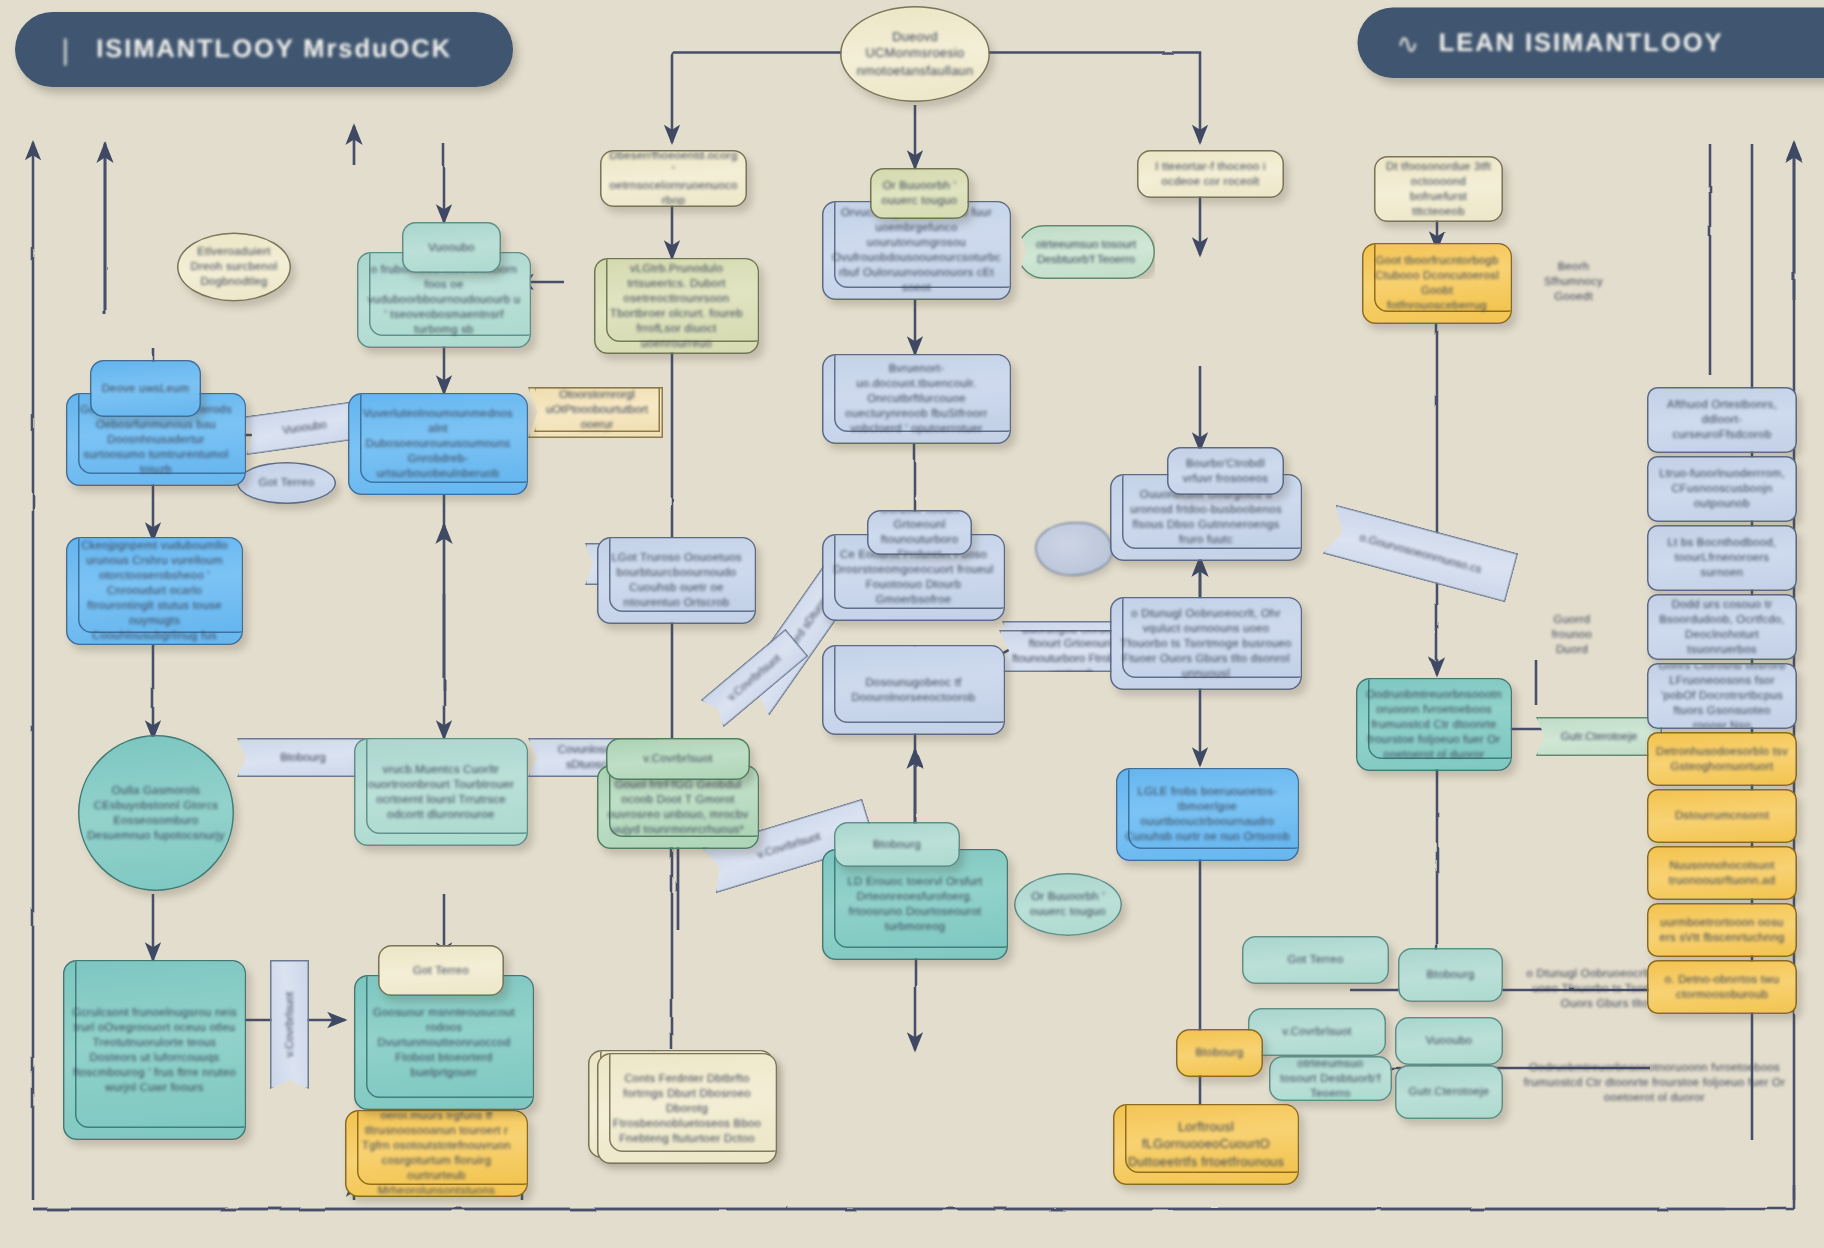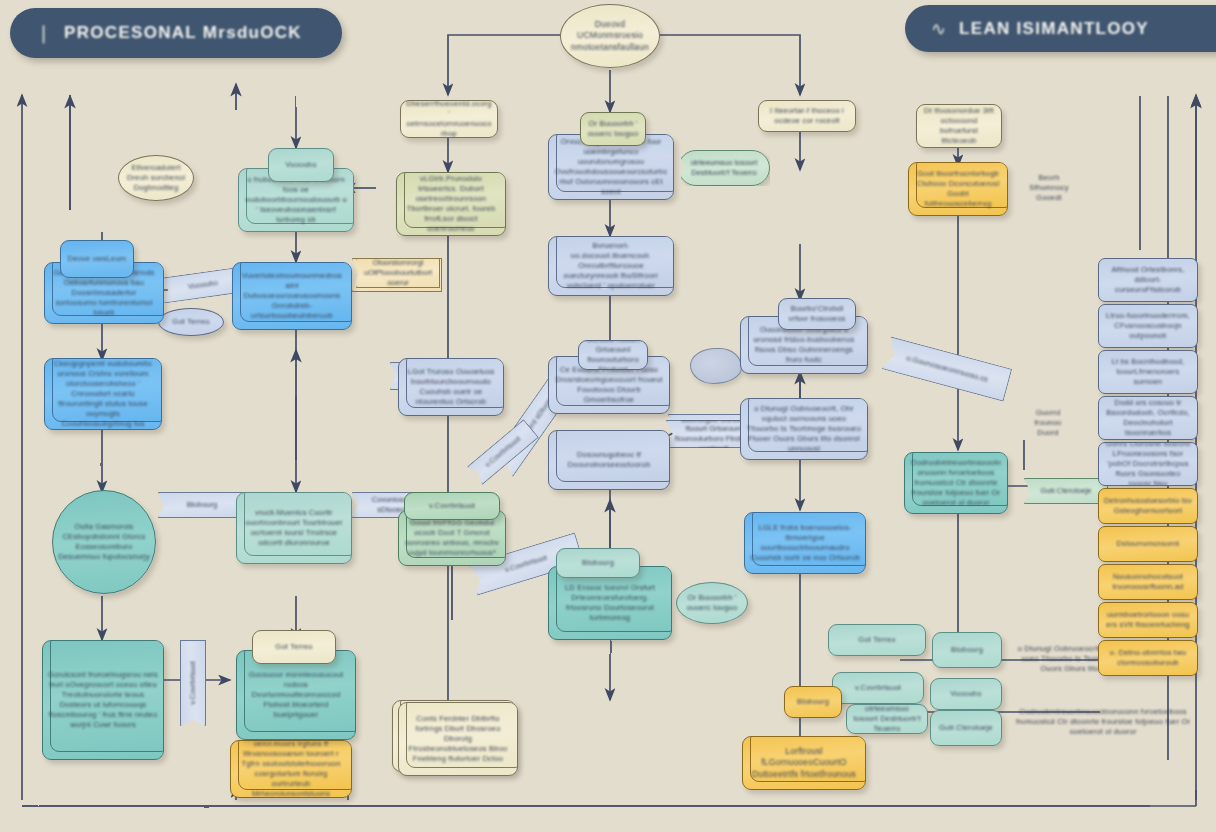--- a/index.html
+++ b/index.html
@@ -191,21 +191,21 @@
     <path d="M1196,200 L1196,96"></path>
     <path d="M236,110 L236,84"></path>
     <path d="M452,620 L452,530"></path>
   </g>
 </svg>
 
 <div class="layer">
 
   <div class="banner" style="left:10px;top:8px;width:280px;height:50px;">
     <span class="bicon">❘</span>
-    <span class="btitle">PROCESONAL MrsduOCK</span>
+    <span class="btitle">ISIMANTLOOY MrsduOCK</span>
   </div>
   <div class="banner" style="left:905px;top:5px;width:300px;height:47px;">
     <span class="bicon">∿</span>
     <span class="btitle">LEAN ISIMANTLOOY</span>
   </div>
 
   <div class="node cream ellipse t11" style="left:560px;top:4px;width:100px;height:64px;">
     <span class="txt">Dueovd UCMonmsroesio nmotoetansfaullaun</span>
   </div>
 

